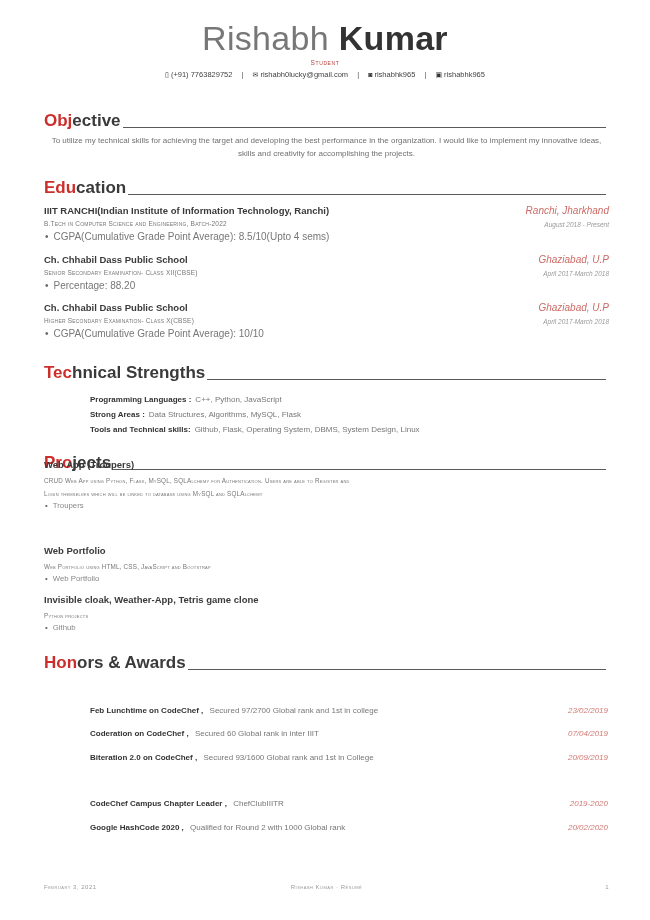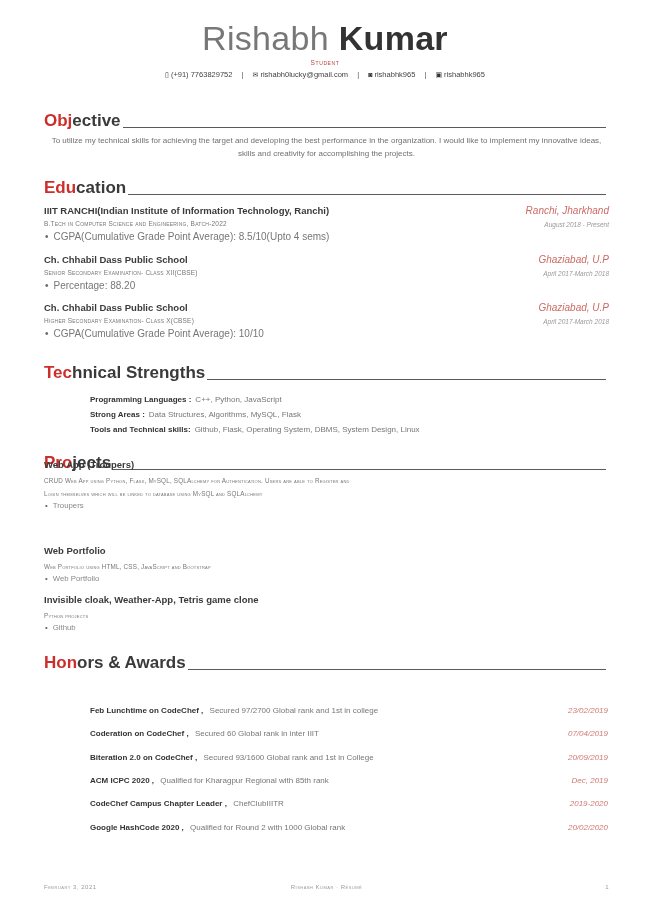--- a/index.html
+++ b/index.html
@@ -171,25 +171,20 @@
   <div class="honor" style="top:729px;">
     <span class="h-title">Coderation on CodeChef</span><span class="h-comma"> ,</span>
     <span>Secured 60 Global rank in inter IIIT</span>
     <span class="h-date">07/04/2019</span>
   </div>
   <div class="honor" style="top:753px;">
     <span class="h-title">Biteration 2.0 on CodeChef</span><span class="h-comma"> ,</span>
     <span>Secured 93/1600 Global rank and 1st in College</span>
     <span class="h-date">20/09/2019</span>
   </div>
-  <div class="honor" style="top:776px;">
-    <span class="h-title">ACM ICPC 2020</span><span class="h-comma"> ,</span>
-    <span>Qualified for Kharagpur Regional with 85th rank</span>
-    <span class="h-date">Dec, 2019</span>
-  </div>
   <div class="honor" style="top:799px;">
     <span class="h-title">CodeChef Campus Chapter Leader</span><span class="h-comma"> ,</span>
     <span>ChefClubIIITR</span>
     <span class="h-date">2019-2020</span>
   </div>
   <div class="honor" style="top:823px;">
     <span class="h-title">Google HashCode 2020</span><span class="h-comma"> ,</span>
     <span>Qualified for Round 2 with 1000 Global rank</span>
     <span class="h-date">20/02/2020</span>
   </div>

